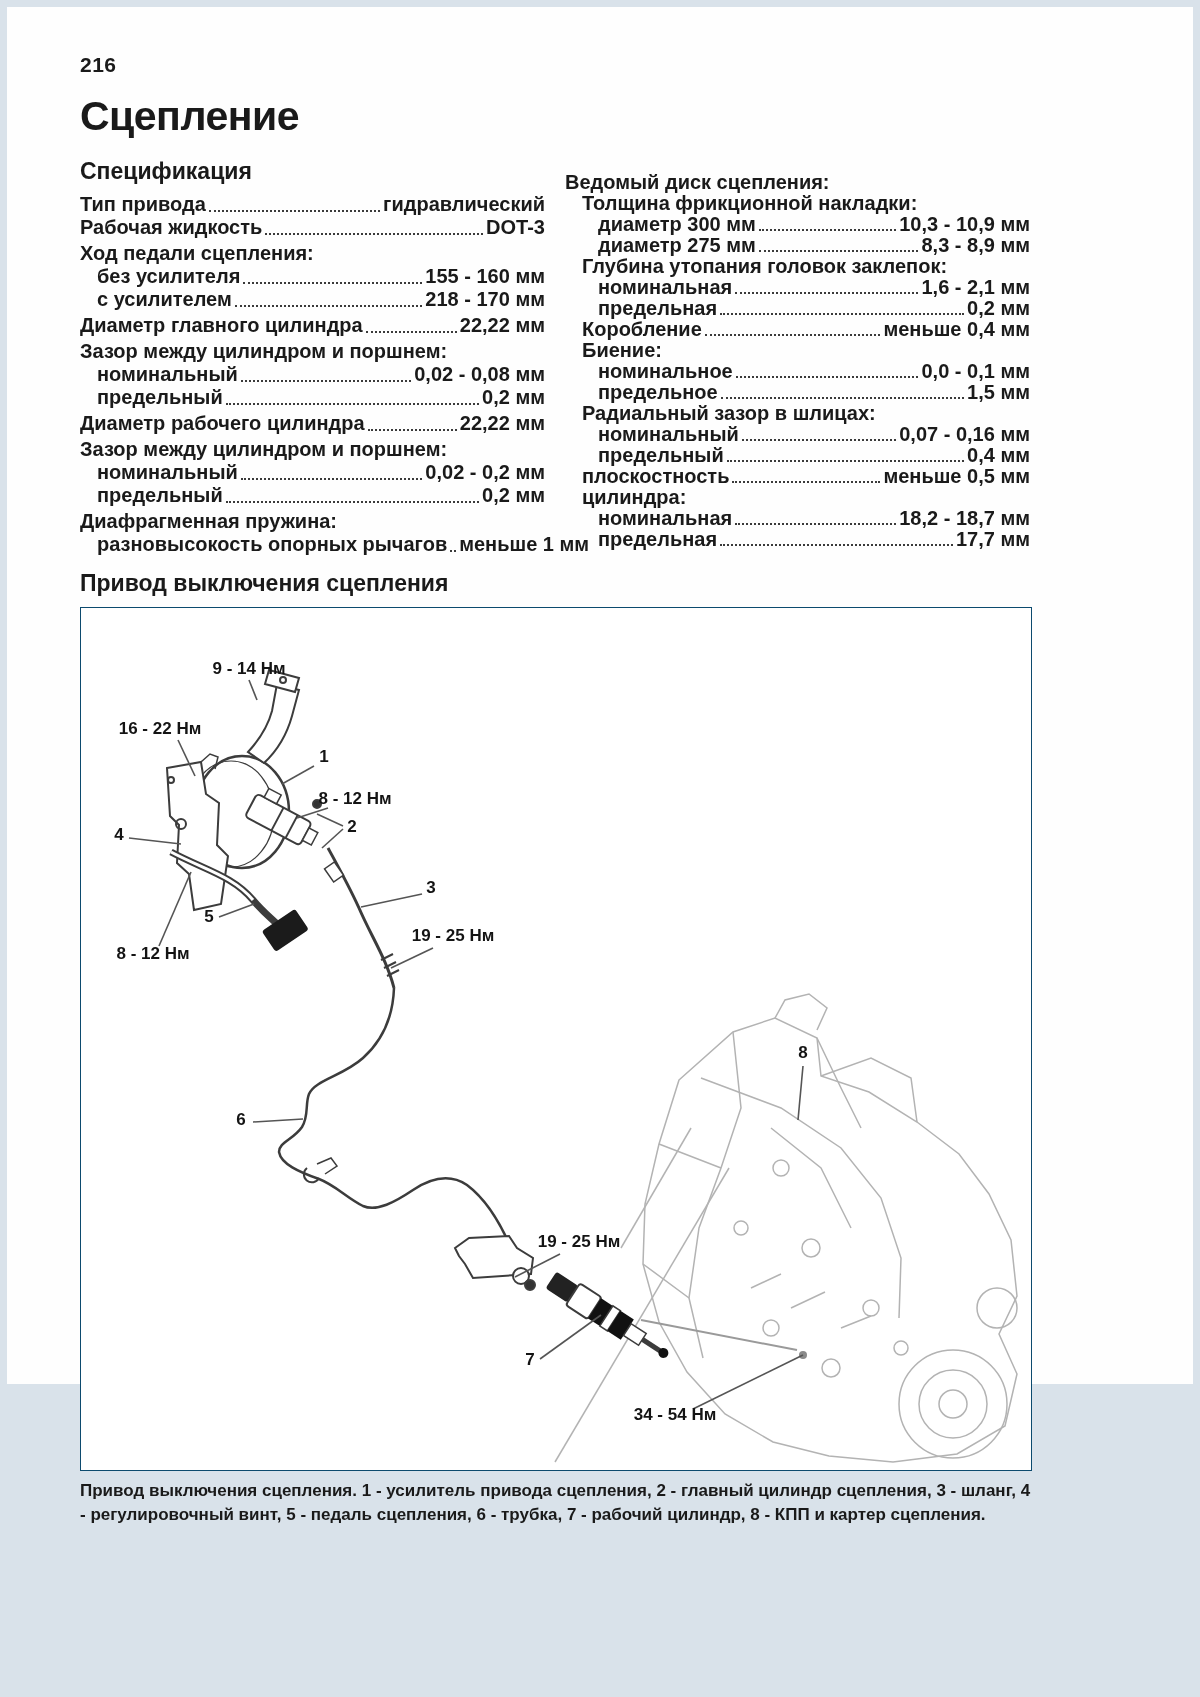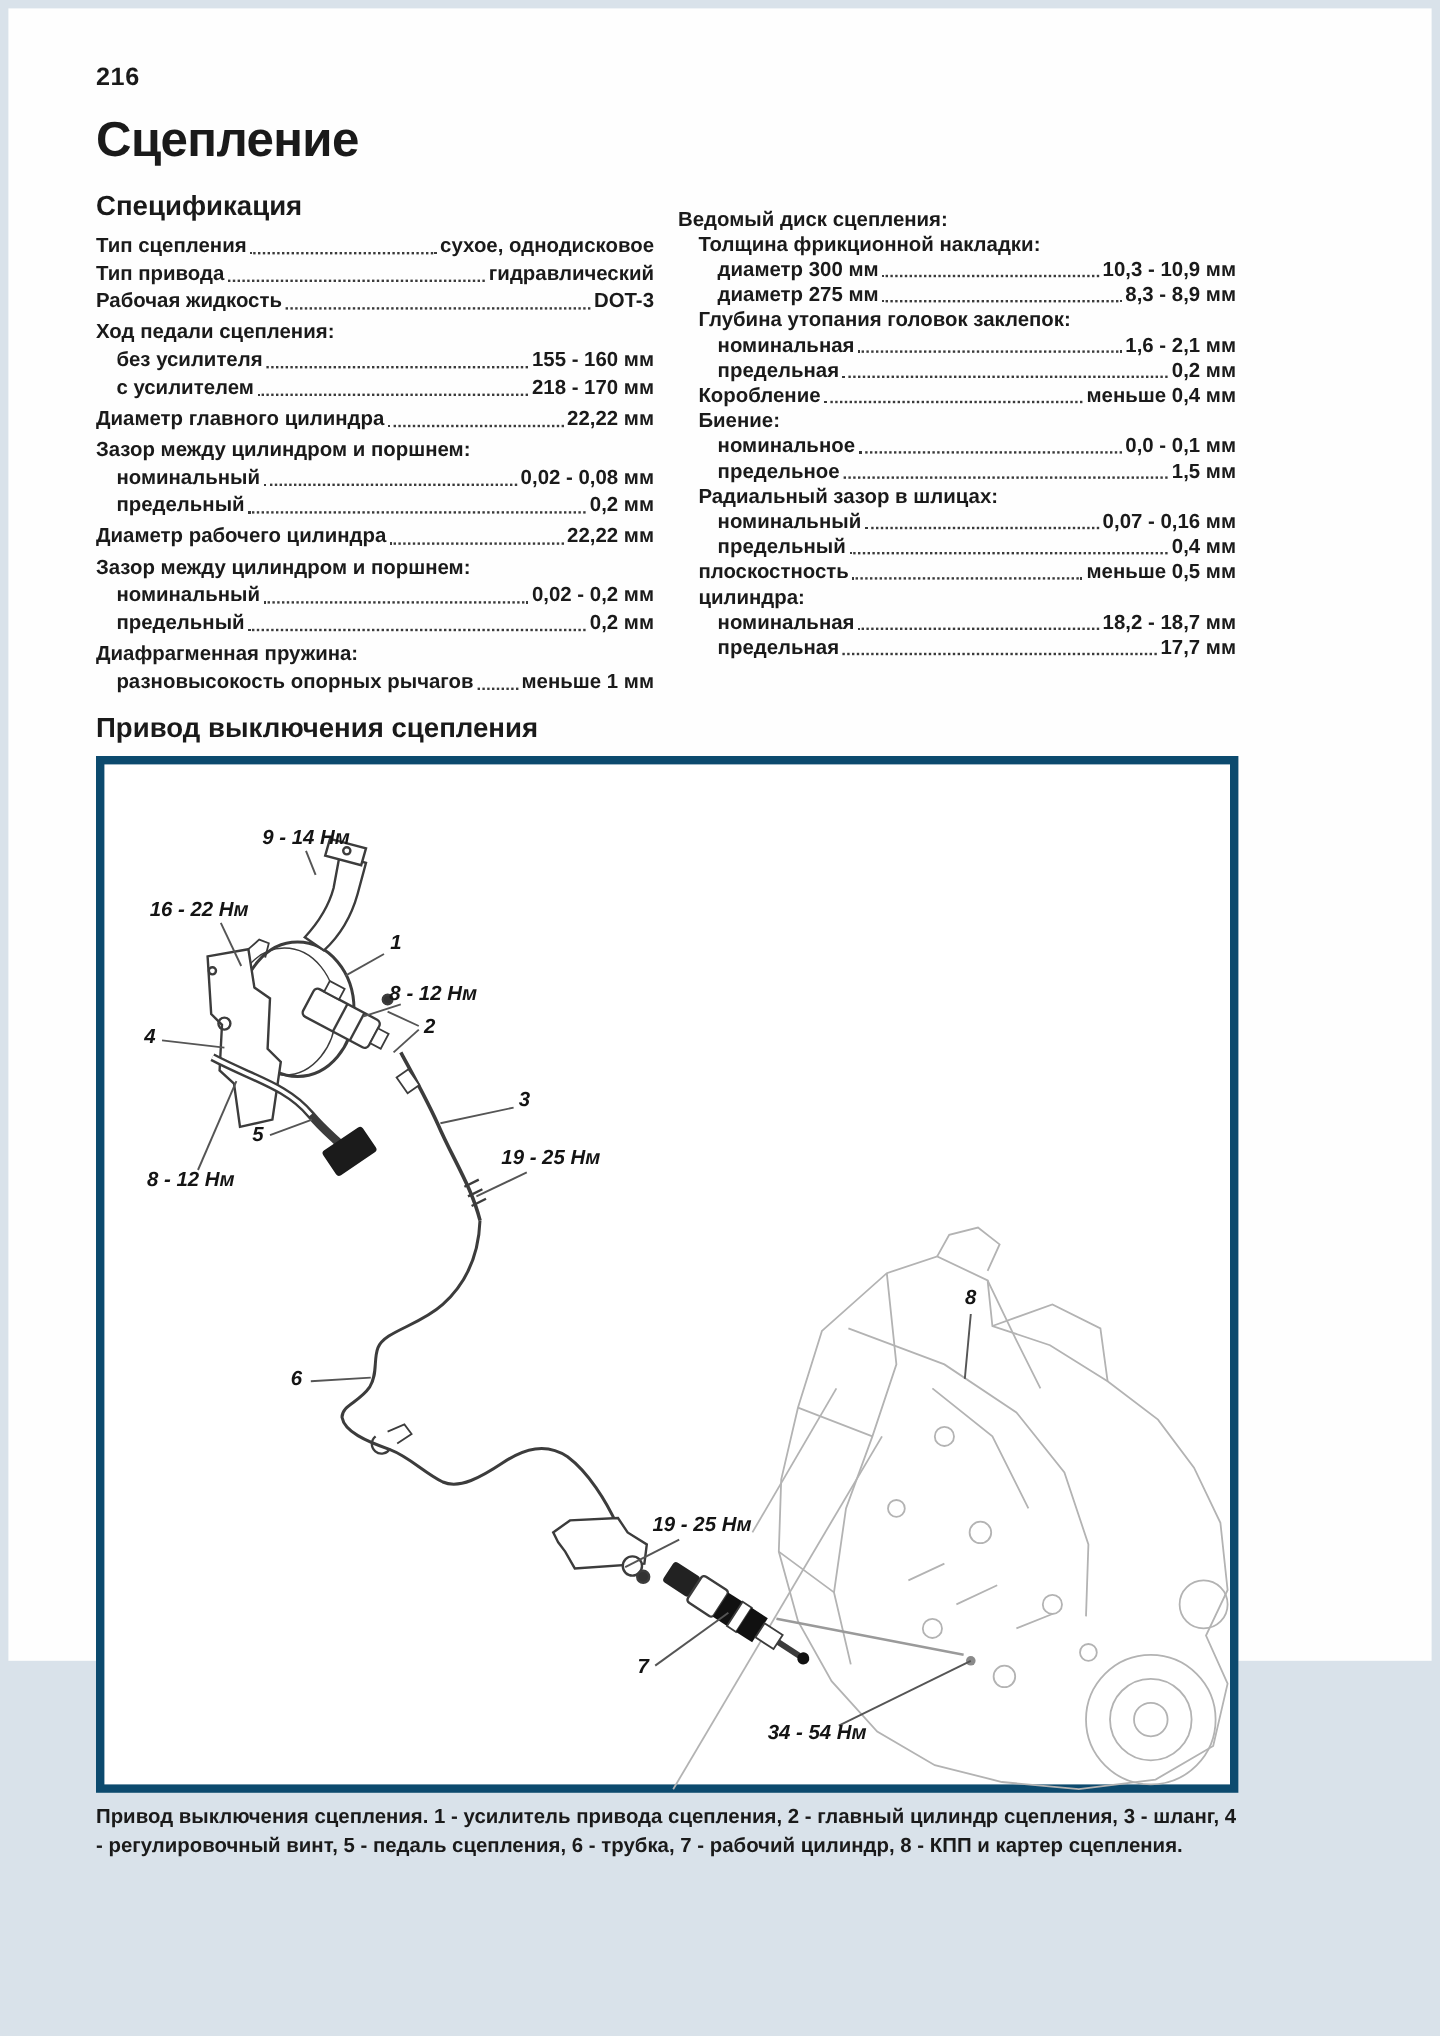--- a/index.html
+++ b/index.html
@@ -17,58 +17,52 @@
     color:#1a1a1a;
     box-sizing:border-box;
     padding:46px 74px 0 73px;
   }
   .page-number{font-size:21px;font-weight:700;letter-spacing:.5px;}
   .doc-title{font-size:41px;font-weight:700;margin:16px 0 0 0;letter-spacing:-.5px;}
   .spec-columns{display:flex;gap:20px;margin-top:18px;}
   .col{width:465px;}
   .col-right{margin-top:14px;}
   .spec-heading{font-size:23px;font-weight:700;margin:0 0 8px 0;}
-  .srow{display:flex;align-items:flex-end;font-size:17px;font-weight:700;line-height:23px;}
+  .srow{display:flex;align-items:flex-end;font-size:20px;font-weight:700;line-height:23px;}
   .col-right .srow{line-height:21px;}
   .srow.gap{margin-top:3px;text-align:right;}
   .ind1{padding-left:17px;}
   .ind2{padding-left:33px;}
   .lbl{white-space:nowrap;}
   .val{white-space:nowrap;}
   .dots{flex:1 1 auto;min-width:6px;border-bottom:2px dotted #3a3a3a;margin:0 3px 4px 3px;}
   .diagram-heading{font-size:23px;font-weight:700;margin:14px 0 10px 0;}
   .diagram-frame{
     width:952px;height:864px;
-    border:7px solid #0c4a6e;
+    border:1px solid #0c4a6e;
     box-sizing:border-box;
     background:#fff;
-    font-style:italic;
   }
   .diagram-frame svg{display:block;}
   .caption{font-size:17px;font-weight:700;line-height:24px;margin:8px 0 0 0;width:952px;}
   svg text{font-family:"Liberation Sans", sans-serif;font-size:17px;font-weight:700;fill:#141414;}
 </style>
 </head>
 <body>
 
 <div class="page">
 
   <div class="page-number">216</div>
 
   <h1 class="doc-title">Сцепление</h1>
 
   <div class="spec-columns">
     <div class="col col-left">
       <h2 class="spec-heading">Спецификация</h2>
       <div>
-          <div class="srow ind0">
-            <span class="lbl">Тип сцепления</span>
-            <span class="dots"></span>
-            <span class="val">сухое, однодисковое</span>
-          </div>
           <div class="srow ind0">
             <span class="lbl">Тип привода</span>
             <span class="dots"></span>
             <span class="val">гидравлический</span>
           </div>
           <div class="srow ind0">
             <span class="lbl">Рабочая жидкость</span>
             <span class="dots"></span>
             <span class="val">DOT-3</span>
           </div>

